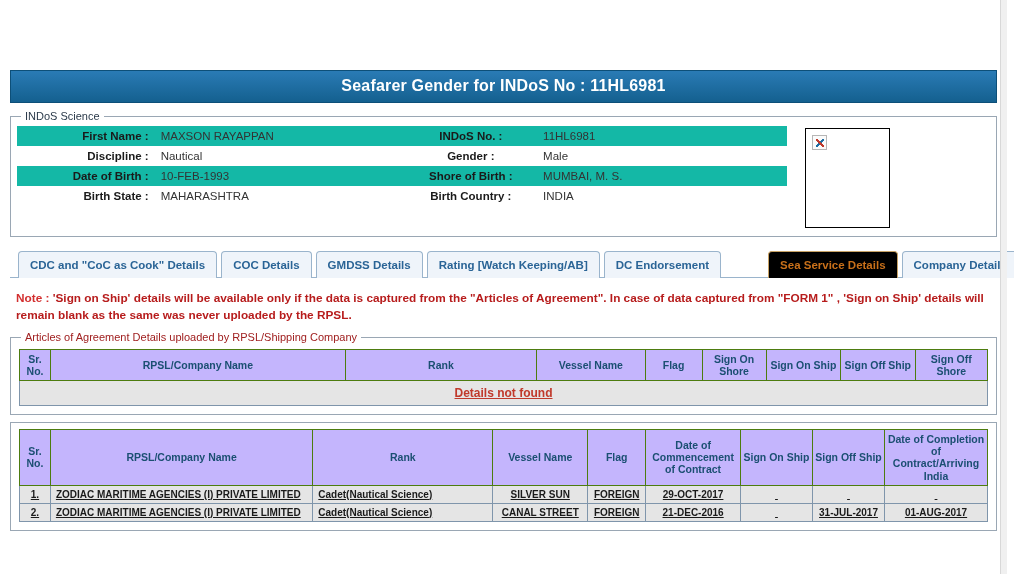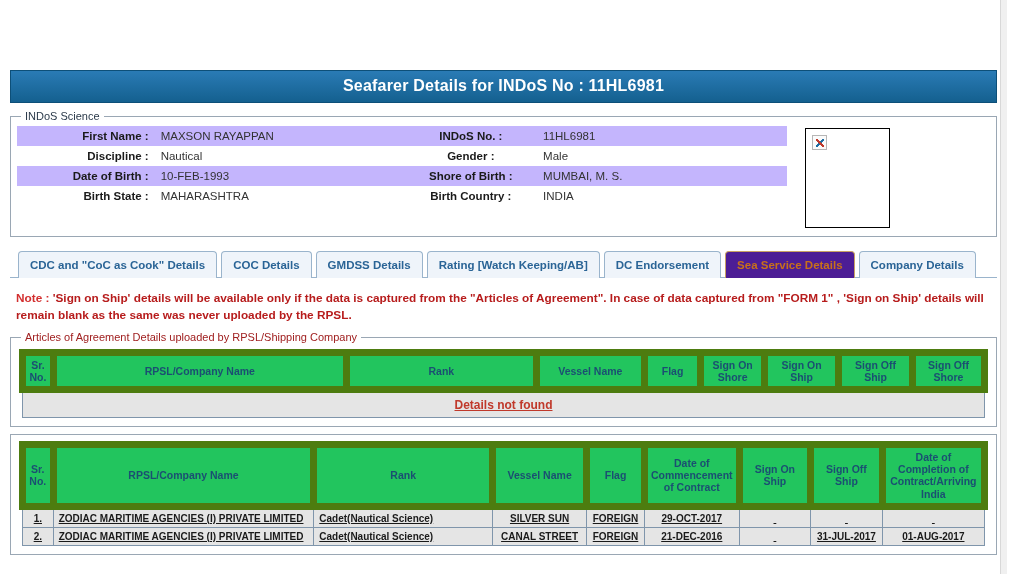--- a/index.html
+++ b/index.html
@@ -69,21 +69,21 @@
   
   .indos-area {
     display: flex;
     align-items: flex-start;
   }
   .indos-table {
     border-collapse: collapse;
     width: 770px;
     font-size: 11.5px;
   }
-  .indos-table tr.alt td { background: #c4b5fd; }
+  .indos-table tr.alt td { background: #14b8a6; }
   .indos-table tr td { background: #ffffff; padding: 4px 6px; }
   .indos-table td.lbl {
     text-align: right;
     font-weight: bold;
     color: #1a1a1a;
     width: 135px;
     white-space: nowrap;
   }
   .indos-table td.val {
     text-align: left;
@@ -140,23 +140,24 @@
     border-radius: 4px 4px 0 0;
     background: #eff4fa;
     color: #2a6496;
     font-size: 11.5px;
     font-weight: bold;
     padding: 7px 11px 7px 11px;
     white-space: nowrap;
     cursor: pointer;
   }
   .tab.active {
-    background: #4c1d95;
+    background: #000000;
     color: #c8701a;
     border-color: #c8a264;
+    margin-left: 43px;
   }
   .tabs-underline {
     border-top: 1px solid #9ab4cc;
     margin-top: -1px;
   }
 
   
   .note {
     font-size: 11.8px;
     font-weight: bold;
@@ -166,22 +167,22 @@
   }
   .note .note-word { color: #d32f2f; }
 
   
   table.grid {
     border-collapse: collapse;
     width: 100%;
     font-size: 10.5px;
   }
   table.grid th {
-    background: #22c55e;
-    border: 7px solid #4d7c0f;
+    background: #c4b5fd;
+    border: 1px solid #4d7c0f;
     color: #1b4f72;
     font-weight: bold;
     padding: 3px 2px;
     text-align: center;
     line-height: 1.15;
   }
   table.grid td {
     border: 1px solid #7f95ab;
     padding: 3px 5px;
     color: #1a1a1a;
@@ -204,21 +205,21 @@
 <body>
 
 <div class="page">
 
   <div class="scrollbar-right"></div>
 
   <div class="top-gap"></div>
 
   <div class="content-wrap">
 
-    <div class="title-bar">Seafarer Details for INDoS No : 11HL6981</div>
+    <div class="title-bar">Seafarer Gender for INDoS No : 11HL6981</div>
 
     <fieldset class="box">
       <legend>INDoS Science</legend>
       <div class="indos-area">
         <table class="indos-table">
           <tbody>
             <tr class="alt">
               <td class="lbl">First Name :</td>
               <td class="val">MAXSON RAYAPPAN</td>
               <td class="lbl2">INDoS No. :</td>

